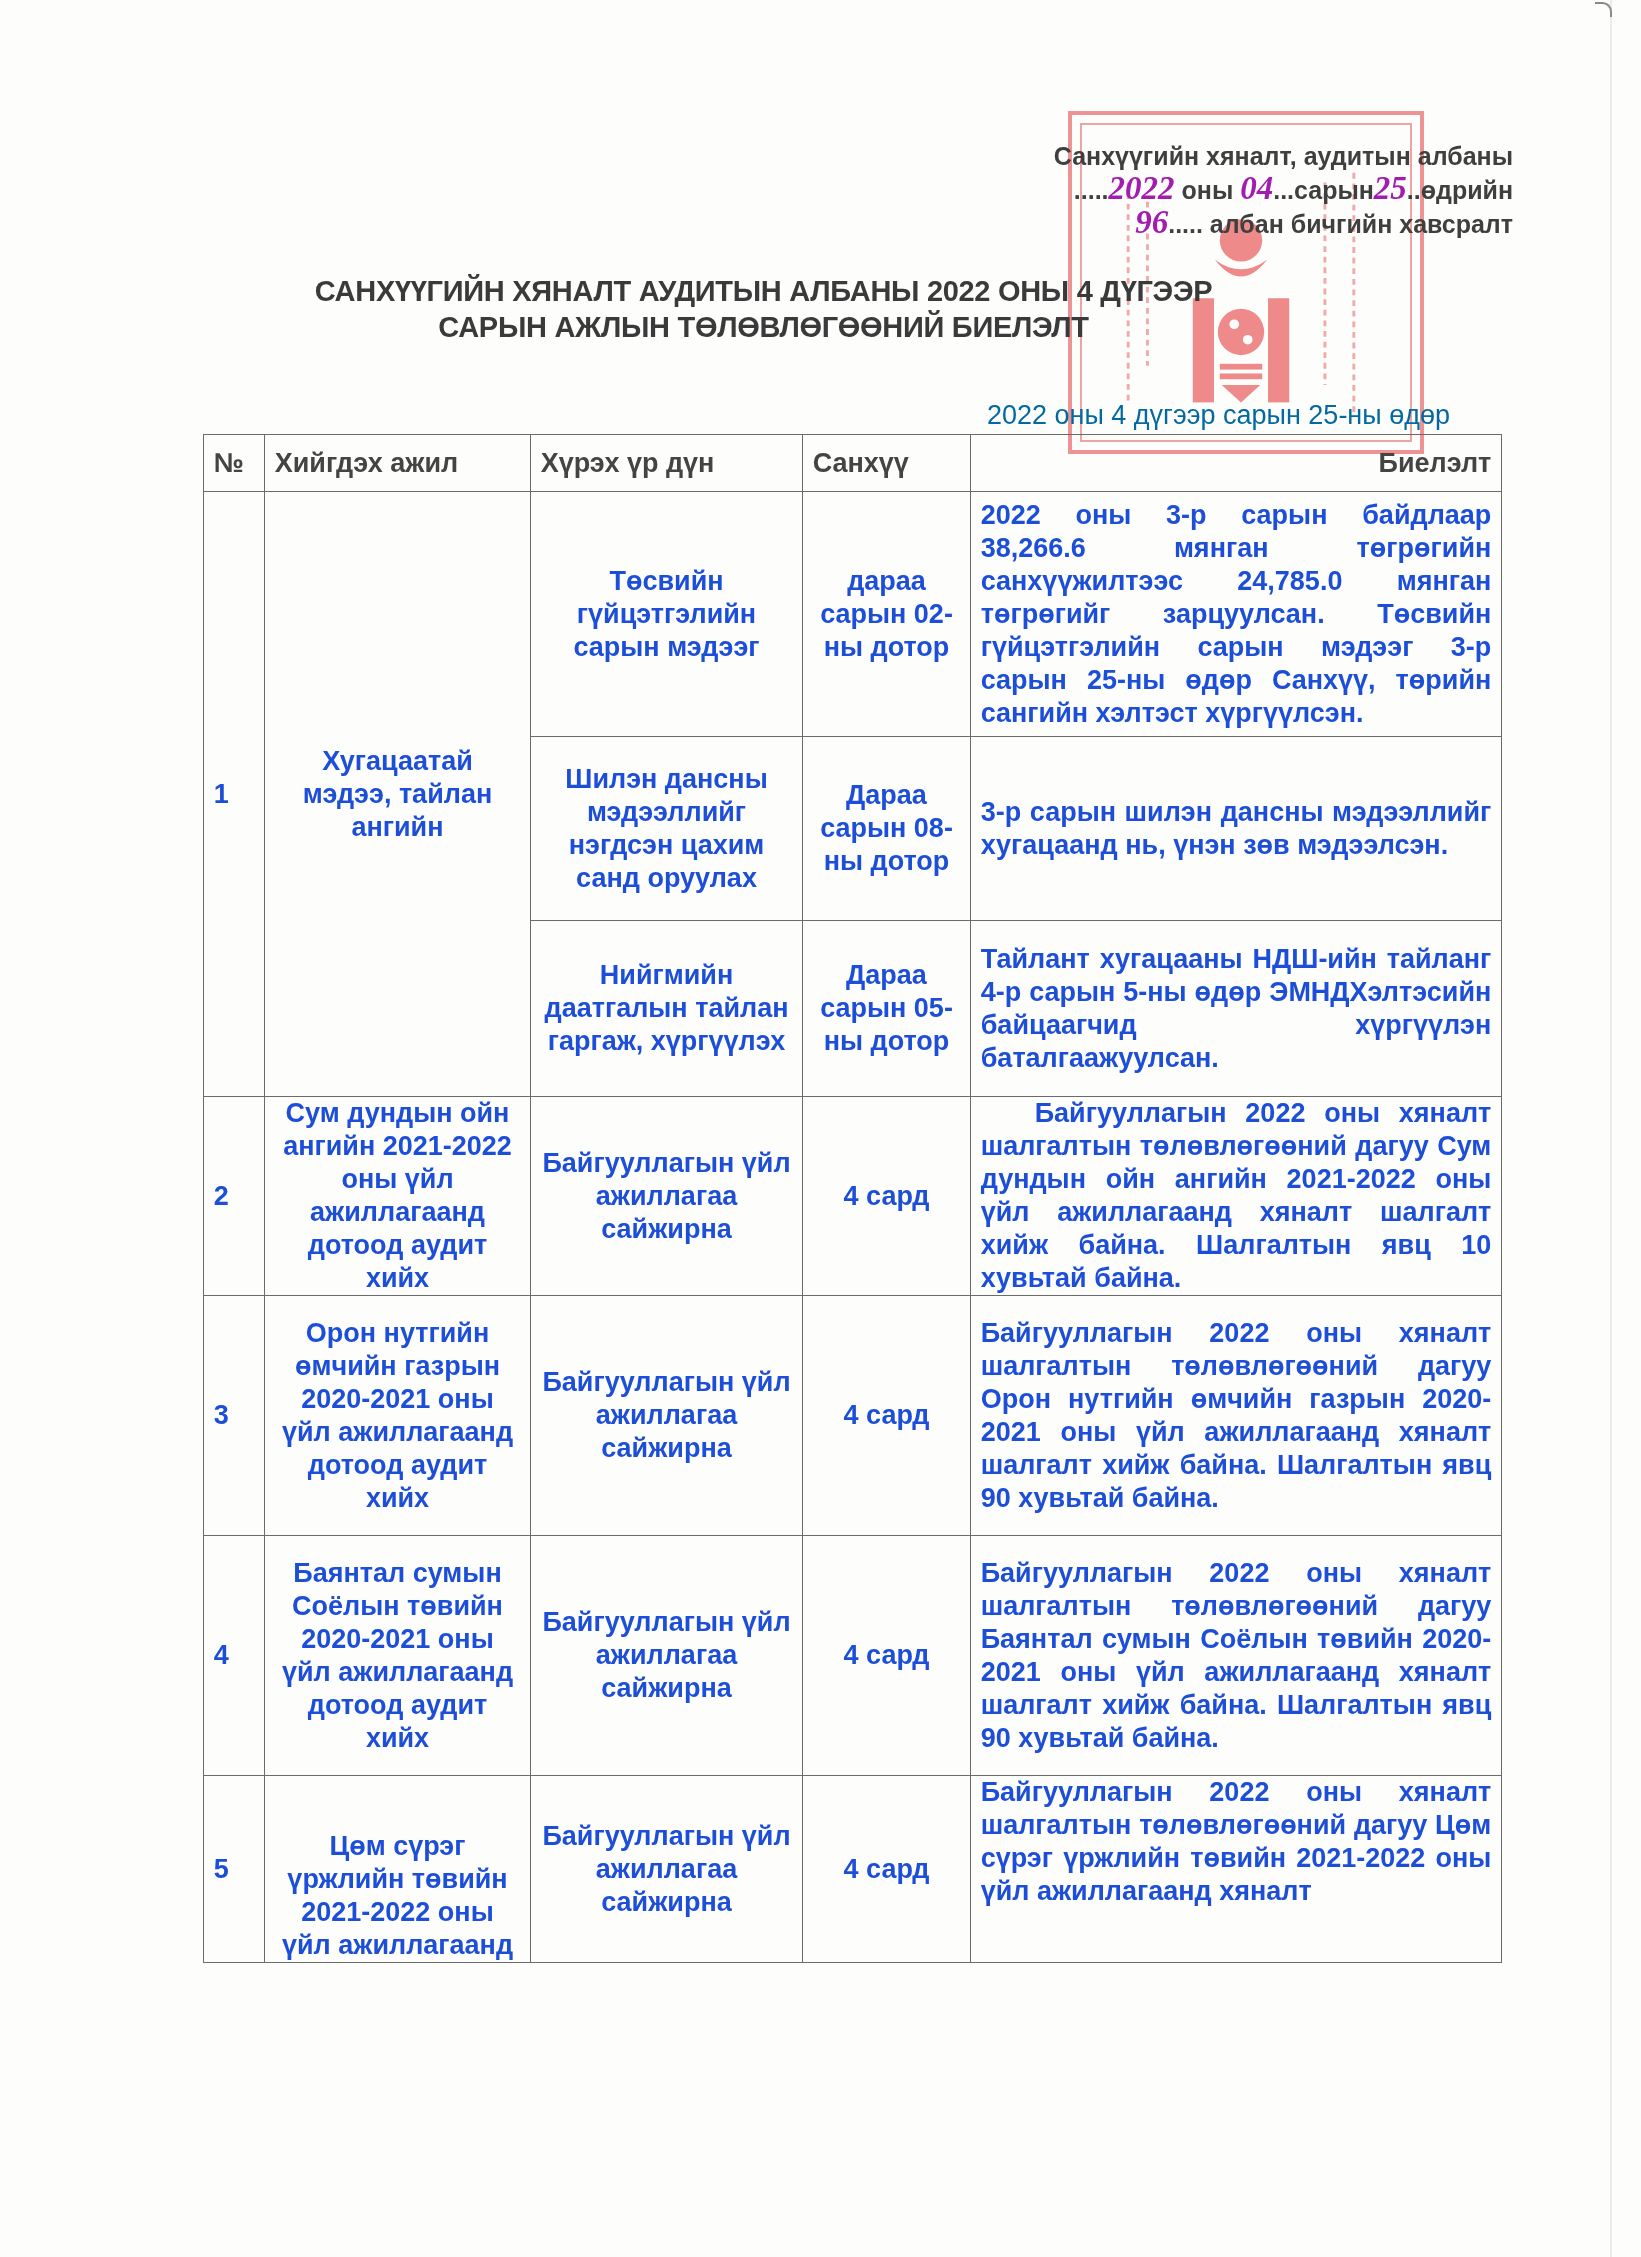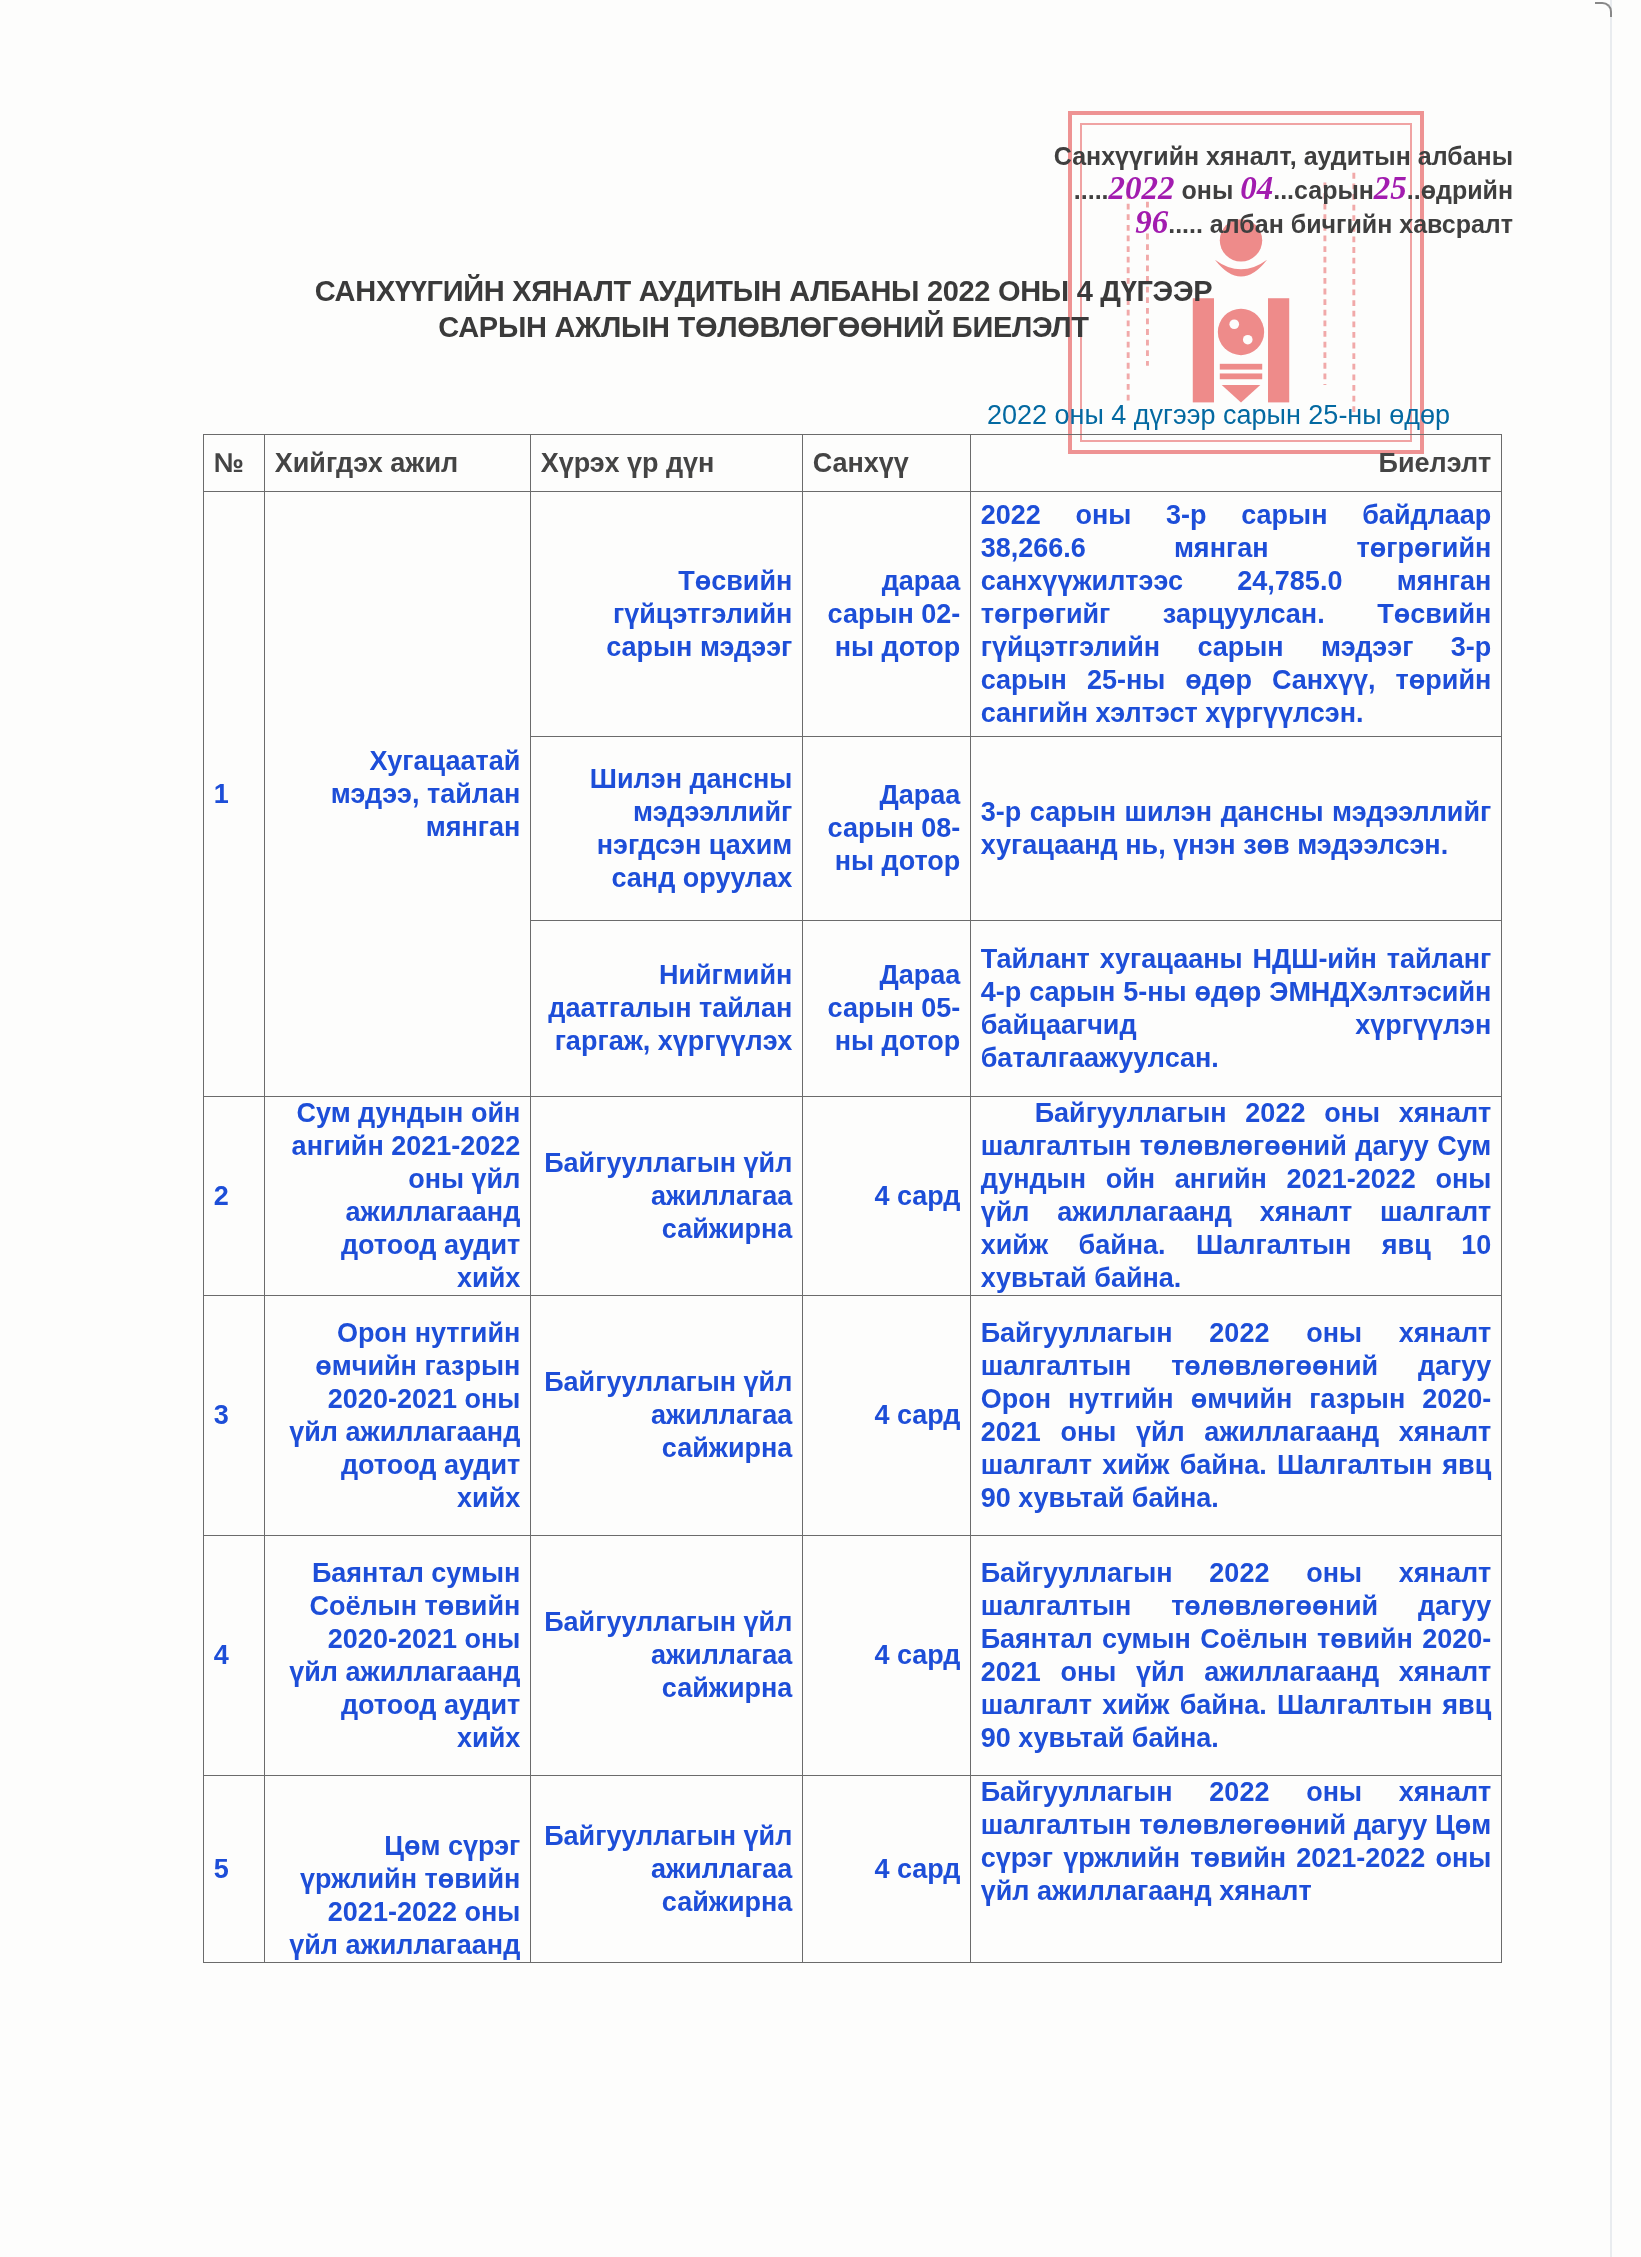--- a/index.html
+++ b/index.html
@@ -58,21 +58,21 @@
   table.plan col.c5 { width: 531px; }
   table.plan th, table.plan td {
     border: 1.9px solid #6b6b6b; padding: 0 9.7px; font-size: 27px; line-height: 33px;
     color: #1d4ed8; vertical-align: middle; font-weight: bold;
   }
   table.plan th { font-weight: bold; height: 56px; color: #444; }
   th.h-num, th.h-work, th.h-result, th.h-deadline { text-align: left; }
   th.h-num { padding-left: 7.7px; }
   th.h-exec { text-align: right; }
   td.num { text-align: left; padding-left: 7.7px; }
-  td.center { text-align: right; }
+  td.center { text-align: center; }
   td.exec { text-align: justify; text-align-last: left; padding-left: 13.5px; padding-right: 13.5px; }
   td.exec.indent { text-indent: 54px; }
   tr.r1a td { height: 244px; }
   tr.r1b td { height: 183px; }
   tr.r1c td { height: 175px; }
   tr.r2 td { height: 196px; }
   tr.r3 td { height: 239px; }
   tr.r4 td { height: 239px; }
   tr.r5 td { height: 186px; vertical-align: top; }
   tr.r5 td.num, tr.r5 td.center { vertical-align: middle; }
@@ -140,21 +140,21 @@
       <th class="h-num">№</th>
       <th class="h-work">Хийгдэх ажил</th>
       <th class="h-result">Хүрэх үр дүн</th>
       <th class="h-deadline">Санхүү</th>
       <th class="h-exec">Биелэлт</th>
     </tr>
   </thead>
   <tbody>
     <tr class="r1a">
       <td class="num" rowspan="3">1</td>
-      <td class="center" rowspan="3">Хугацаатай мэдээ, тайлан мянган</td>
+      <td class="center" rowspan="3">Хугацаатай мэдээ, тайлан ангийн</td>
       <td class="center">Төсвийн гүйцэтгэлийн сарын мэдээг</td>
       <td class="center">дараа сарын 02-ны дотор</td>
       <td class="exec">2022 оны 3-р сарын байдлаар 38,266.6 мянган төгрөгийн санхүүжилтээс 24,785.0 мянган төгрөгийг зарцуулсан. Төсвийн гүйцэтгэлийн сарын мэдээг 3-р сарын 25-ны өдөр Санхүү, төрийн сангийн хэлтэст хүргүүлсэн.</td>
     </tr>
     <tr class="r1b">
       <td class="center">Шилэн дансны мэдээллийг нэгдсэн цахим санд оруулах</td>
       <td class="center">Дараа сарын 08-ны дотор</td>
       <td class="exec">3-р сарын шилэн дансны мэдээллийг хугацаанд нь, үнэн зөв мэдээлсэн.</td>
     </tr>
     <tr class="r1c">

